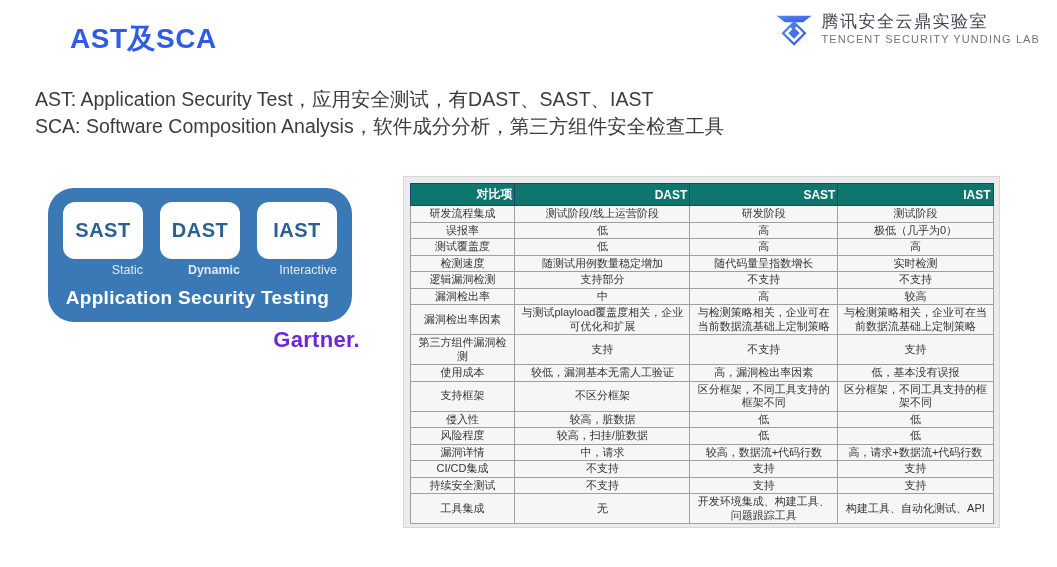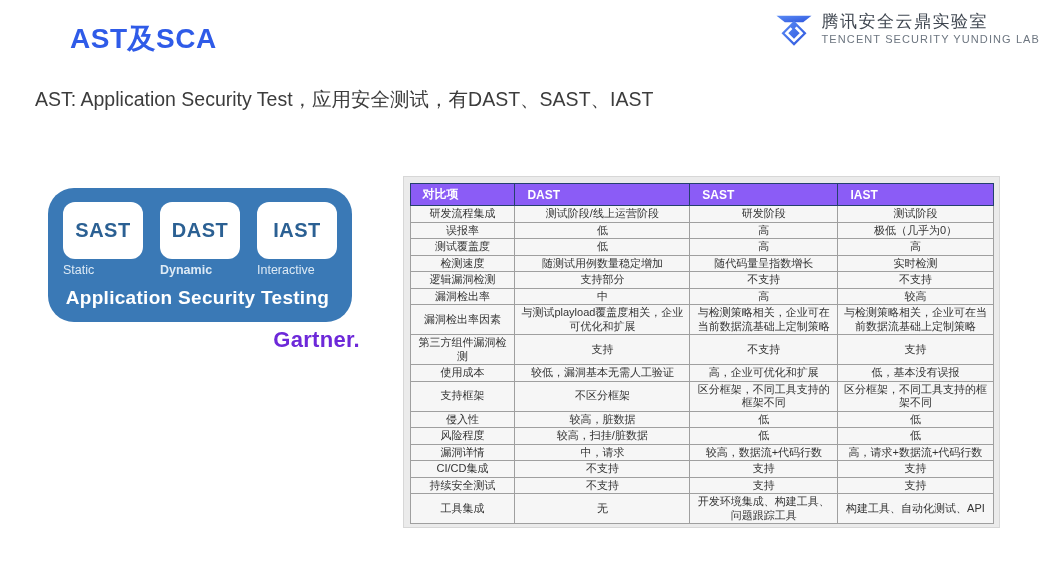--- a/index.html
+++ b/index.html
@@ -36,21 +36,21 @@
     background:#3a79b6; border-radius:26px;
   }
   .ast-box {
     position:absolute; top:14px; width:80px; height:57px;
     background:#ffffff; border-radius:12px;
     display:flex; align-items:center; justify-content:center;
     font-size:20px; font-weight:bold; color:#2b6093; letter-spacing:.5px;
   }
   .ast-box.b0 { left:15px; } .ast-box.b1 { left:112px; } .ast-box.b2 { left:209px; }
   .ast-sub {
-    position:absolute; top:75px; width:80px; text-align:left;
+    position:absolute; top:75px; width:80px; text-align:right;
     font-size:12.5px; color:#ddeaf5;
   }
   .ast-sub.s0 { left:15px; } .ast-sub.s1 { left:112px;font-weight:bold; } .ast-sub.s2 { left:209px; }
   .ast-caption {
     position:absolute; top:99px; left:0; right:5px; text-align:center;
     font-size:19px; font-weight:bold; color:#ffffff; letter-spacing:.3px;
   }
   .gartner-brand {
     position:absolute; left:48px; top:327px; width:312px; text-align:right;
     font-size:22px; font-weight:bold; color:#6d28d9; letter-spacing:.3px;
@@ -63,22 +63,22 @@
   }
   table.cmp {
     width:584px; margin:6px auto 0; border-collapse:collapse; table-layout:fixed;
     font-size:11px;
   }
   table.cmp col.c0 { width:18%; }
   table.cmp col.c1 { width:30%; }
   table.cmp col.c2 { width:25.4%; }
   table.cmp col.c3 { width:26.6%; }
   table.cmp th {
-    background:#8b5cf6; color:#ffffff; font-weight:bold; font-size:12px;
-    border:1px solid #24406e; padding:2px 12px; text-align:left;
+    background:#0f766e; color:#ffffff; font-weight:bold; font-size:12px;
+    border:1px solid #24406e; padding:2px 2px; text-align:right;
   }
   table.cmp td {
     background:#f6f6f6; color:#333333; border:1px solid #9f9f9f;
     text-align:center; padding:1px 3px; line-height:13.5px;
   }
 </style>
 </head>
 <body>
 
 <div class="slide-title">AST及SCA</div>
@@ -98,20 +98,21 @@
     </svg>
   </span>
   <span class="names">
     <span class="cn">腾讯安全云鼎实验室</span>
     <span class="en">TENCENT SECURITY YUNDING LAB</span>
   </span>
 </div>
 
 <div class="intro">
   <div>AST: Application Security Test，应用安全测试，有DAST、SAST、IAST</div>
+  <div>SCA: Software Composition Analysis，软件成分分析，第三方组件安全检查工具</div>
 </div>
 
 <div class="gartner-panel">
   <div class="ast-box b0">SAST</div>
   <div class="ast-box b1">DAST</div>
   <div class="ast-box b2">IAST</div>
   <div class="ast-sub s0">Static</div>
   <div class="ast-sub s1">Dynamic</div>
   <div class="ast-sub s2">Interactive</div>
   <div class="ast-caption">Application Security Testing</div>
@@ -179,21 +180,21 @@
         </tr>
         <tr>
           <td>第三方组件漏洞检测</td>
           <td>支持</td>
           <td>不支持</td>
           <td>支持</td>
         </tr>
         <tr>
           <td>使用成本</td>
           <td>较低，漏洞基本无需人工验证</td>
-          <td>高，企业可优化和扩展</td>
+          <td>高，漏洞检出率因素</td>
           <td>低，基本没有误报</td>
         </tr>
         <tr>
           <td>支持框架</td>
           <td>不区分框架</td>
           <td>区分框架，不同工具支持的框架不同</td>
           <td>区分框架，不同工具支持的框架不同</td>
         </tr>
         <tr>
           <td>侵入性</td>

